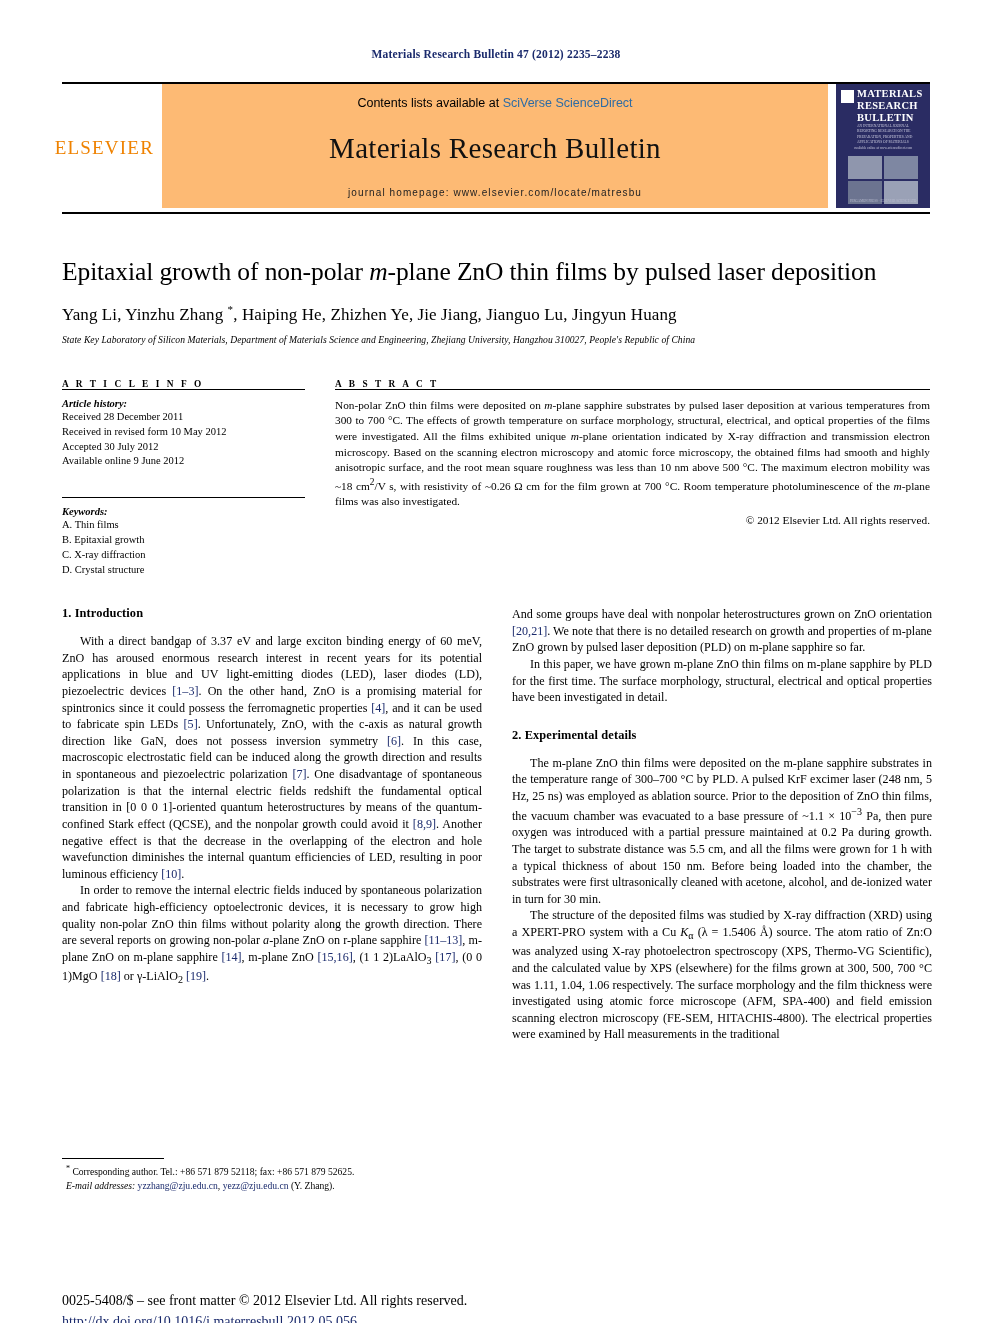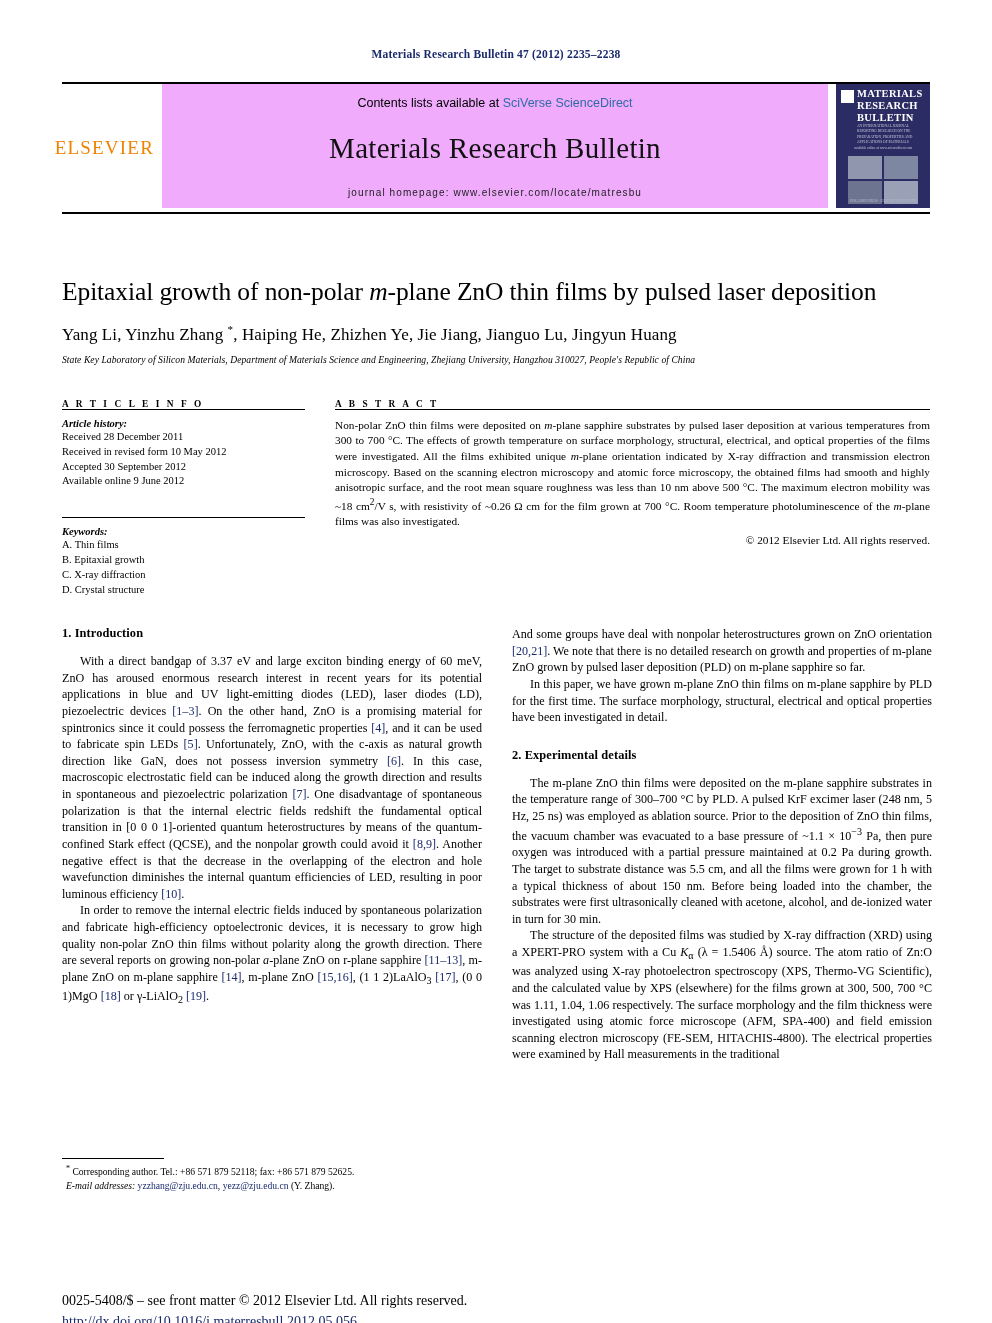--- a/index.html
+++ b/index.html
@@ -61,21 +61,21 @@
   .elsevier-word {
     font-family: "Liberation Serif", serif;
     color: #ef8200;
     font-size: 19px;
     letter-spacing: 1.2px;
     line-height: 1;
     padding-bottom: 2px;
   }
   .center-cell {
     flex: 1 1 auto;
-    background: #f0abfc;
+    background: #fdba74;
     margin-left: 8px;
     margin-right: 8px;
     display: flex;
     flex-direction: column;
     justify-content: space-between;
     align-items: center;
     padding: 12px 0 10px 0;
   }
   .contents-line {
     font-family: "Liberation Sans", sans-serif;
@@ -135,21 +135,21 @@
   .cover-foot {
     position: absolute; left: 8px; bottom: 5px; right: 8px;
     color: #b9bccf; font-size: 3.2px; text-align: center;
   }
   .header-rule-bottom {
     border-top: 2.5px solid #000;
     margin-top: 4px;
   }
 
   
-  .title-block { padding-top: 62px; }
+  .title-block { padding-top: 42px; }
   .paper-title {
     font-size: 25.5px;
     line-height: 1.22;
     font-weight: normal;
     margin: 0 0 16px 0;
     letter-spacing: -0.1px;
   }
   .paper-title em { font-style: italic; }
   .authors {
     font-size: 17px;
@@ -332,21 +332,21 @@
 
   <div class="info-abstract">
 
     <div class="col-info">
       <div class="sec-label">A R T I C L E   I N F O</div>
       <div class="hr-thin"></div>
       <p class="hist-title">Article history:</p>
       <ul class="hist-list">
         <li>Received 28 December 2011</li>
         <li>Received in revised form 10 May 2012</li>
-        <li>Accepted 30 September 2012</li>
+        <li>Accepted 30 July 2012</li>
         <li>Available online 9 June 2012</li>
       </ul>
       <div class="kw-block">
         <div class="hr-thin"></div>
         <p class="kw-title">Keywords:</p>
         <ul class="kw-list">
           <li>A. Thin films</li>
           <li>B. Epitaxial growth</li>
           <li>C. X-ray diffraction</li>
           <li>D. Crystal structure</li>

